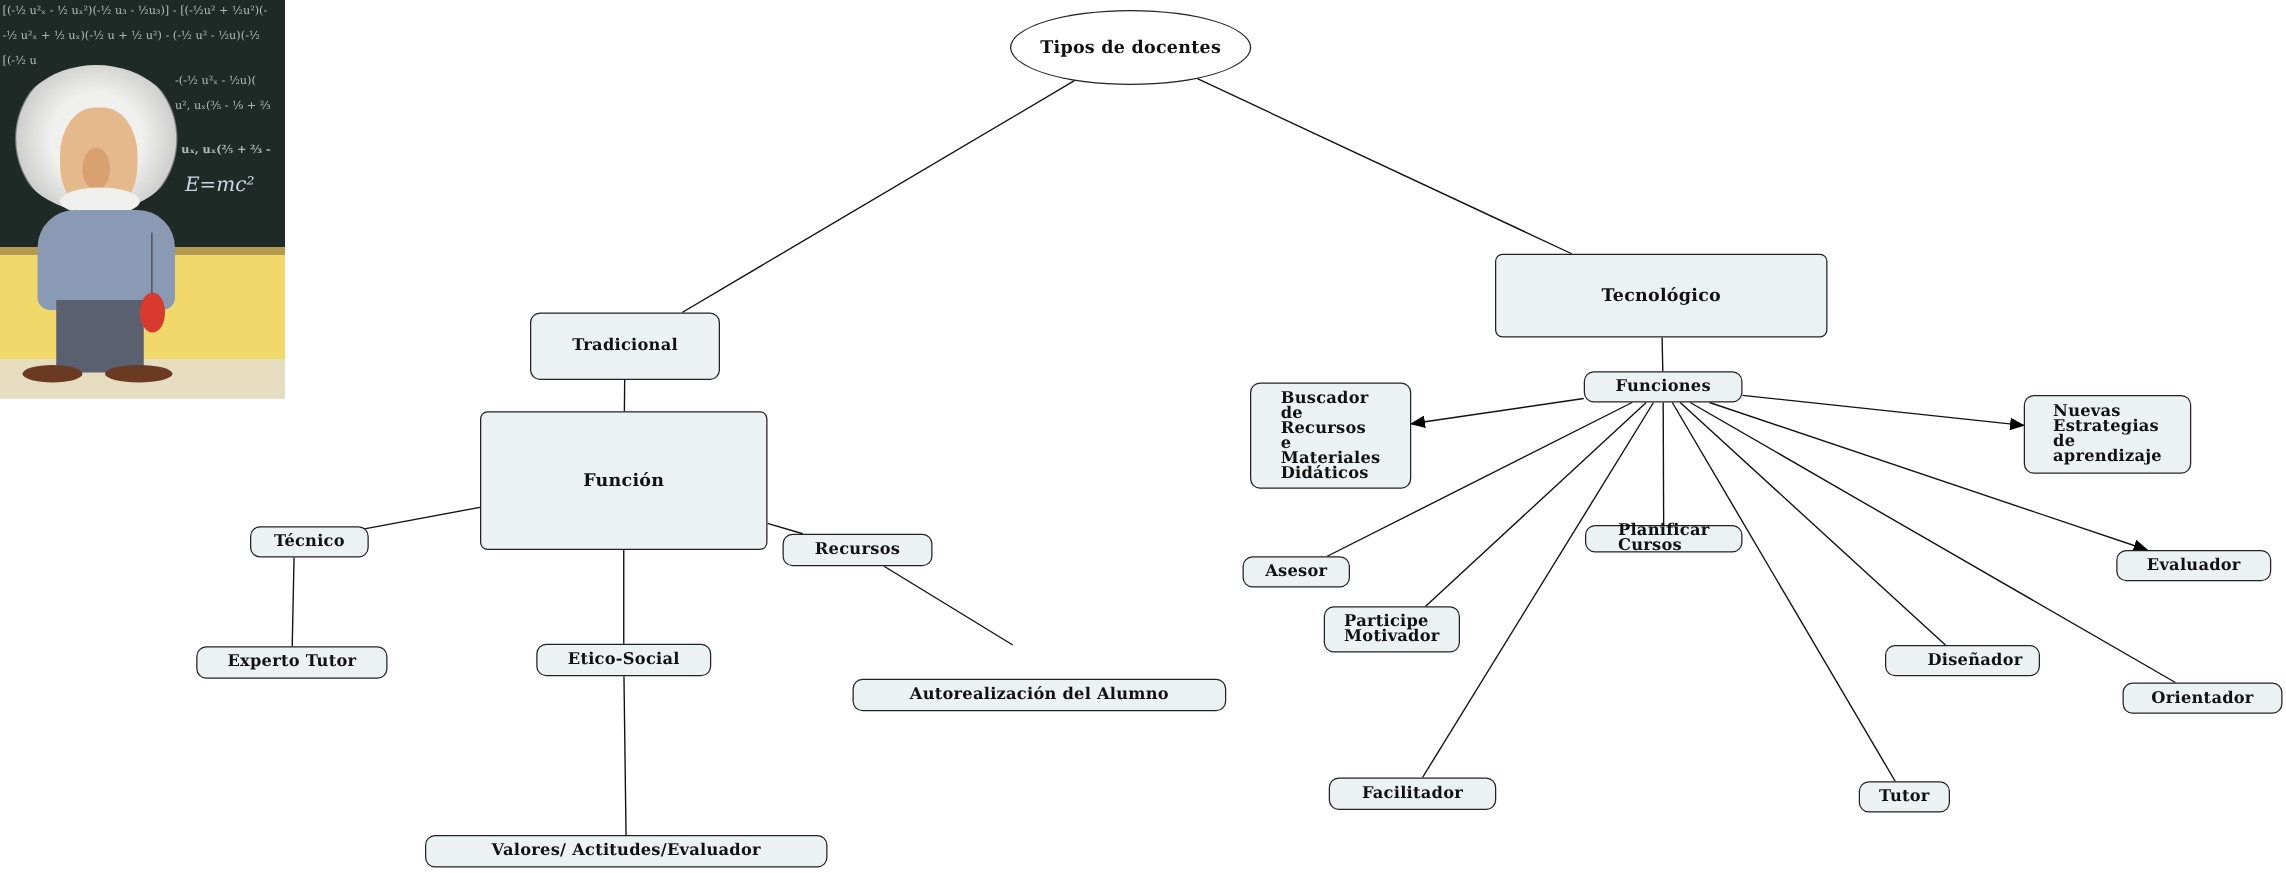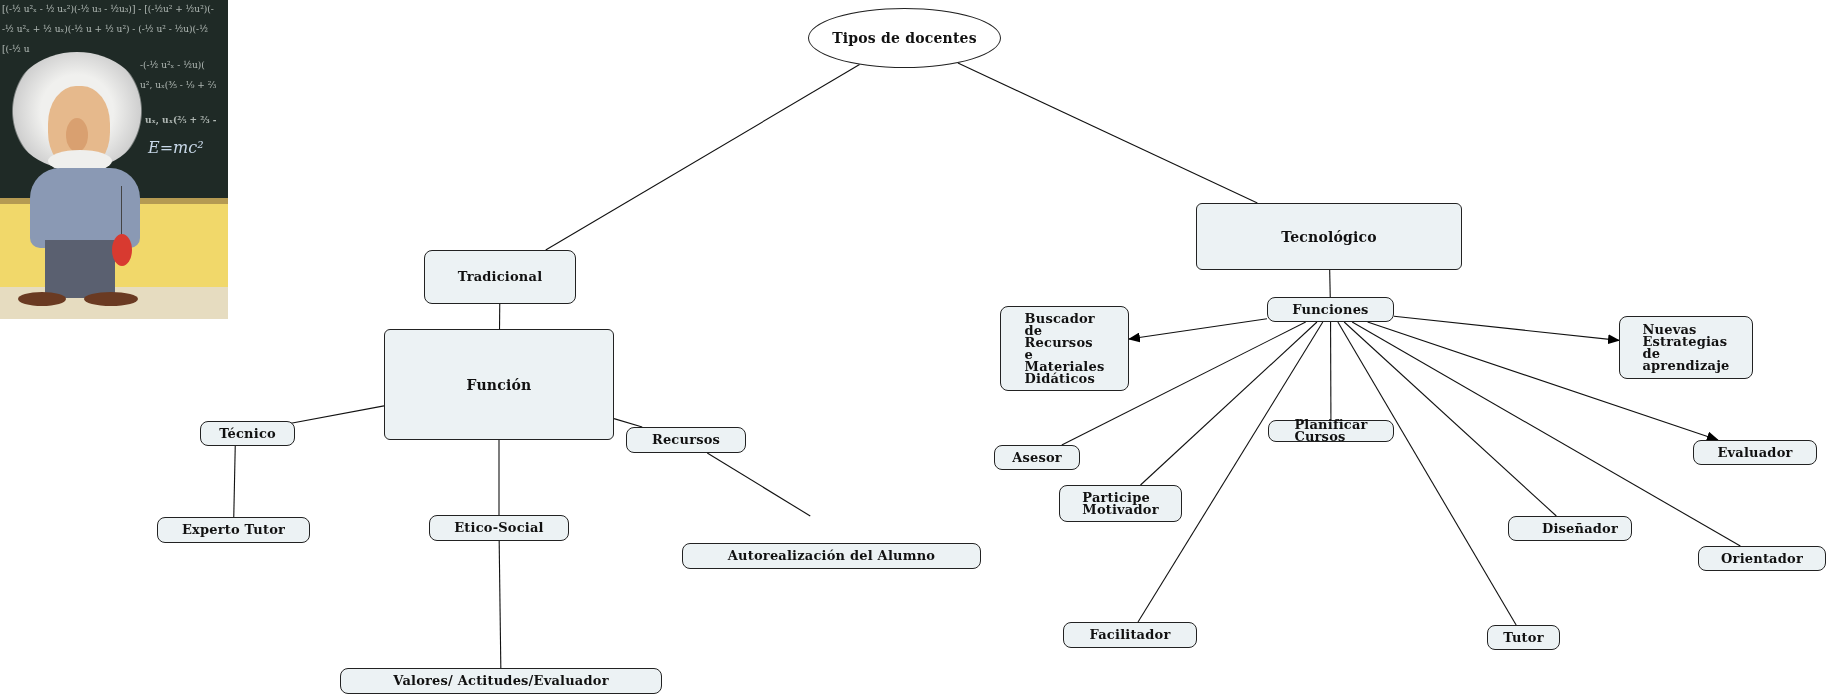--- a/index.html
+++ b/index.html
@@ -98,21 +98,21 @@
 de
 Recursos
 e
 Materiales
 Didáticos</span></div>
 <div class="node" id="n-nuevas" style="left:1619px;top:316px;width:134px;height:63px;"><span>Nuevas
 Estrategias
 de
 aprendizaje</span></div>
 <div class="node" id="n-asesor" style="left:994px;top:445px;width:86px;height:25px;"><span>Asesor</span></div>
-<div class="node" id="n-participe" style="left:1059px;top:485px;width:123px;height:37px;"><span>Participe
+<div class="node" id="n-participe" style="left:1059px;top:485px;width:109px;height:37px;"><span>Participe
 Motivador</span></div>
 <div class="node" id="n-planificar" style="left:1268px;top:420px;width:126px;height:22px;"><span>Planificar
 Cursos</span></div>
 <div class="node" id="n-evaluador" style="left:1693px;top:440px;width:124px;height:25px;"><span>Evaluador</span></div>
 <div class="node" id="n-disenador" style="left:1508px;top:516px;width:124px;height:25px;padding-left:20px;"><span>Diseñador</span></div>
 <div class="node" id="n-orientador" style="left:1698px;top:546px;width:128px;height:25px;"><span>Orientador</span></div>
 <div class="node" id="n-facilitador" style="left:1063px;top:622px;width:134px;height:26px;"><span>Facilitador</span></div>
 <div class="node" id="n-tutor" style="left:1487px;top:625px;width:73px;height:25px;"><span>Tutor</span></div>
 
 </body></html>

